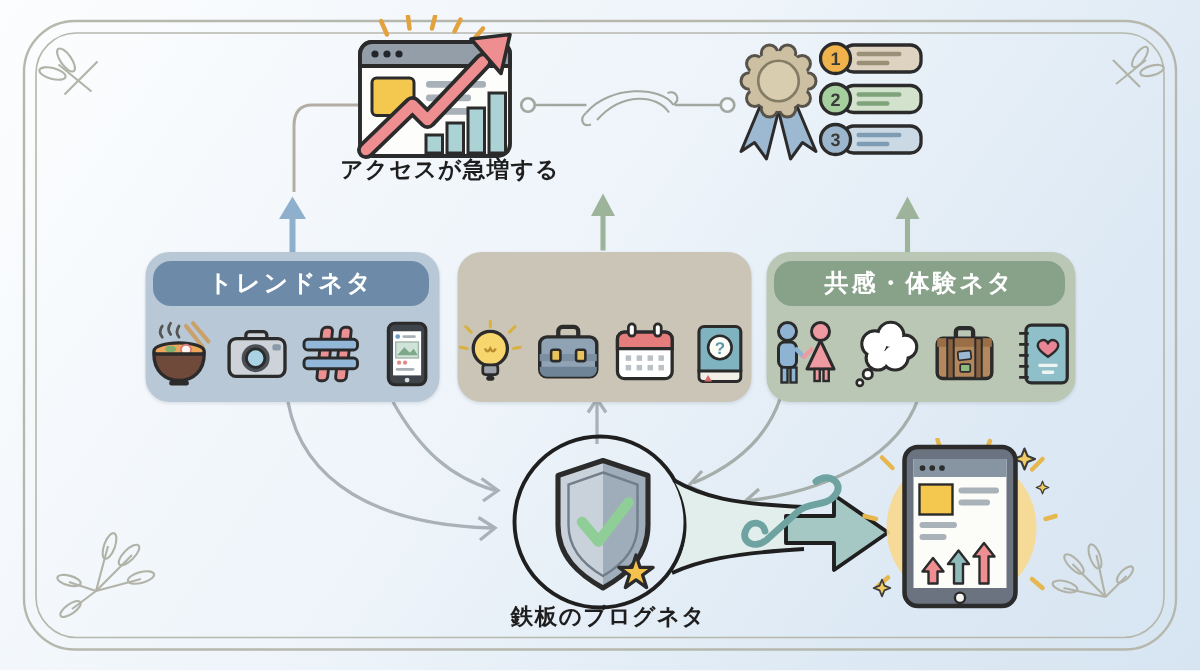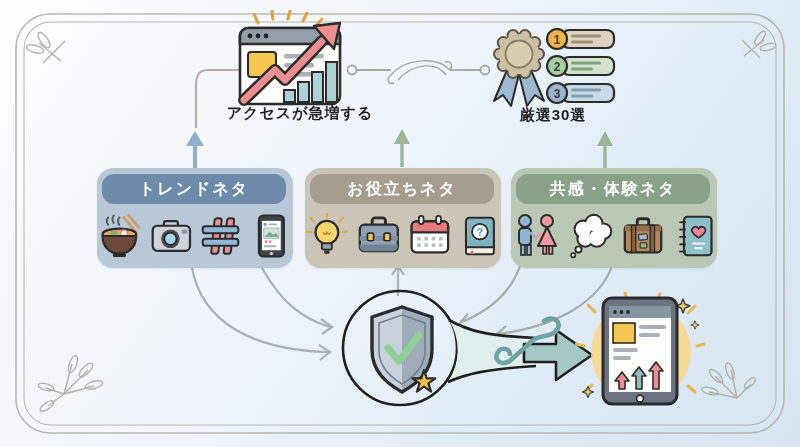--- a/index.html
+++ b/index.html
@@ -212,21 +212,20 @@
       <text x="11" y="42.5" font-size="12" font-weight="bold" fill="#3b3b3b" text-anchor="middle">2</text>
     </g>
     <g>
       <rect x="16" y="56" width="52" height="18" rx="7" fill="#cbd9e5" stroke="#2b2b2b" stroke-width="2.2"></rect>
       <rect x="25" y="60.5" width="30" height="3" rx="1.5" fill="#7f9cb5"></rect>
       <rect x="25" y="66.5" width="22" height="3" rx="1.5" fill="#7f9cb5"></rect>
       <circle cx="11" cy="65" r="10" fill="#9cb7cd" stroke="#2b2b2b" stroke-width="2.2"></circle>
       <text x="11" y="69.5" font-size="12" font-weight="bold" fill="#3b3b3b" text-anchor="middle">3</text>
     </g>
   </svg>
-  <div class="lbl" style="left:498px;top:106px;width:110px;">厳選30選</div>
 
   <div class="topic-box trend">
     <div class="topic-header">トレンドネタ</div>
     <div class="icon-row">
       <svg width="46" height="48" viewBox="0 0 48 48">
         <g stroke="#555" stroke-width="2" fill="none" stroke-linecap="round">
           <path d="M12,12 q-3,-4 0,-8"></path>
             <path d="M18,10 q-3,-4 0,-8"></path>
             <path d="M24,12 q-3,-4 0,-8"></path>
         </g>
@@ -262,21 +261,20 @@
         <path d="M16.5,26 L22,20 L26,24 L29,21 L32,26 Z" fill="#7fa88a"></path>
         <circle cx="18" cy="31.5" r="1.6" fill="#e08a8a"></circle>
         <circle cx="22.5" cy="31.5" r="1.6" fill="#e08a8a"></circle>
         <rect x="15.5" y="35.5" width="14" height="2" rx="1" fill="#a8b0b8"></rect>
         <circle cx="24" cy="44.5" r="1.8" fill="#dddddd"></circle>
       </svg>
     </div>
   </div>
 
   <div class="topic-box useful">
-    <div class="topic-header">お役立ちネタ</div>
     <div class="icon-row">
       <svg width="46" height="48" viewBox="0 0 48 48">
         <g stroke="#d9b13f" stroke-width="2.2" stroke-linecap="round">
           <line x1="10" y1="8" x2="6" y2="4"></line>
             <line x1="24" y1="4" x2="24" y2="0"></line>
           <line x1="38" y1="8" x2="42" y2="4"></line>
             <line x1="7" y1="20" x2="2" y2="19"></line>
           <line x1="41" y1="20" x2="46" y2="19"></line>
         </g>
         <circle cx="24" cy="20" r="12.5" fill="#f6d66d" stroke="#2b2b2b" stroke-width="2.4"></circle>
@@ -381,20 +379,21 @@
       <linearGradient id="shieldGrad" x1="0" y1="0" x2="1" y2="0">
         <stop offset="0.5" stop-color="#c9d2da"></stop>
         <stop offset="0.5" stop-color="#9fadbb"></stop>
       </linearGradient>
     </defs>
     <path d="M40,5 L70,15 V48 C70,69 56,81 40,90 C24,81 10,69 10,48 V15 Z" fill="url(#shieldGrad)" stroke="#2b2b2b" stroke-width="3.4" stroke-linejoin="round"></path>
     <path d="M40,13 L63,21 V48 C63,64 52,75 40,82 C28,75 17,64 17,48 V21 Z" fill="none" stroke="#717d8a" stroke-width="1.6"></path>
     <path d="M26,46 L37,59 L57,33" fill="none" stroke="#8fce96" stroke-width="7" stroke-linecap="round" stroke-linejoin="round"></path>
     <path d="M62,68 L64.7,76.3 L73.4,76.3 L66.4,81.4 L69.1,89.7 L62,84.6 L54.9,89.7 L57.6,81.4 L50.6,76.3 L59.3,76.3 Z" fill="#f4c24c" stroke="#2b2b2b" stroke-width="2.2" stroke-linejoin="round"></path>
   </svg>
+  <div class="lbl" style="left:318px;top:402px;width:175px;">鉄板のブログネタ</div>
 
   <svg class="layer" style="left:575px;top:292px;" width="130" height="125" viewBox="0 0 130 125">
     <circle cx="66" cy="60" r="50" fill="#f7d98d" opacity="0.9"></circle>
     <g stroke="#e6b74e" stroke-width="3" stroke-linecap="round">
       <line x1="20" y1="20" x2="13" y2="13"></line>
         <line x1="9" y1="54" x2="1" y2="52"></line>
       <line x1="17" y1="93" x2="10" y2="99"></line>
         <line x1="113" y1="21" x2="120" y2="14"></line>
       <line x1="122" y1="54" x2="129" y2="52"></line>
         <line x1="113" y1="94" x2="120" y2="100"></line>

